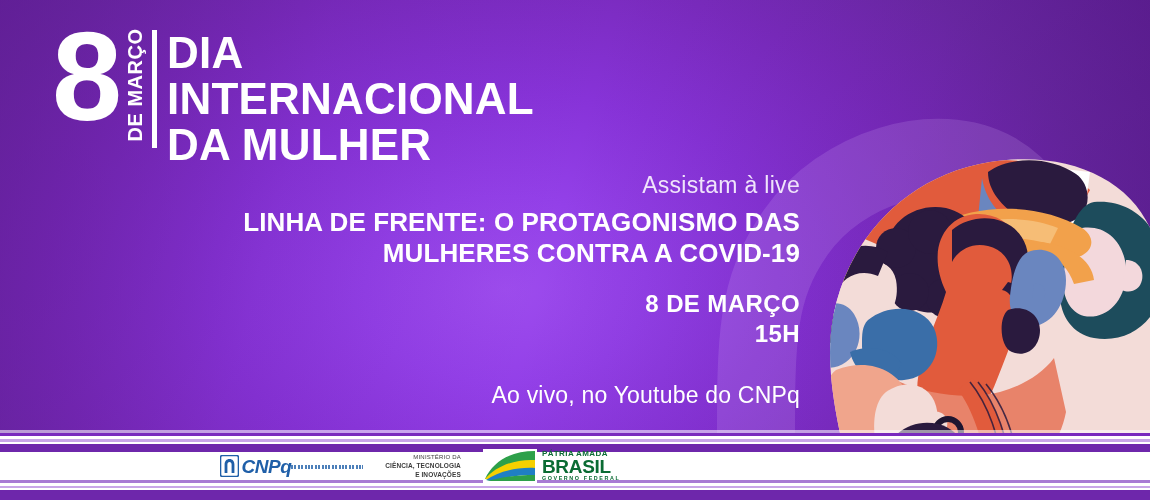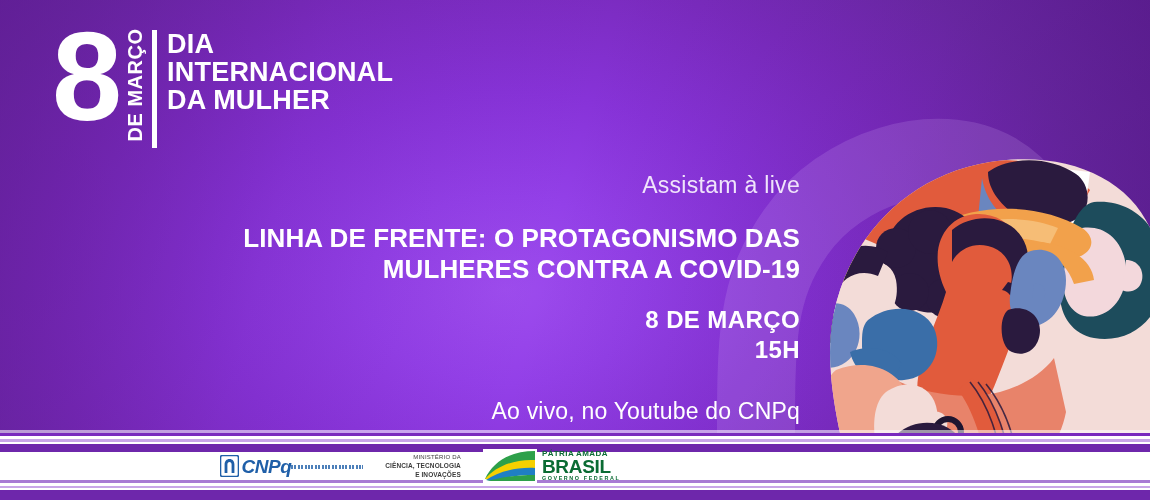--- a/index.html
+++ b/index.html
@@ -45,28 +45,28 @@
   .de-marco {
     position: absolute; left: 50%; top: 50%;
     transform: translate(-50%,-50%) rotate(-90deg);
     transform-origin: center center;
     white-space: nowrap;
     font-size: 20px; font-weight: 700; letter-spacing: .5px;
   }
   .vrule { width: 5px; height: 118px; background: #fff; margin: 6px 10px 0 2px; }
   .title-lines {
     margin-top: 6px;
-    font-size: 27px; font-weight: 700; line-height: 1.04;
+    font-size: 44px; font-weight: 700; line-height: 1.04;
     letter-spacing: .2px; text-transform: uppercase;
   }
   
   .copy { position: absolute; left: 0; top: 172px; width: 800px; text-align: right; color: #fff; }
   .assistam { font-size: 23px; font-weight: 400; letter-spacing: .3px; color: #f0e4fb; }
   .live-title {
-    margin-top: 24px;
+    margin-top: 8px;
     font-size: 26px; font-weight: 700; line-height: 1.18;
     letter-spacing: .1px; text-transform: uppercase; padding-left: 24px;
   }
   .date { margin-top: 22px; font-size: 24px; font-weight: 700; letter-spacing: .4px; }
   .hour { margin-top: 2px; font-size: 24px; font-weight: 700; letter-spacing: .4px; }
   .where { margin-top: 34px; font-size: 23px; font-weight: 400; letter-spacing: .2px; }
   
   .illo { position: absolute; left: 690px; top: 52px; width: 470px; height: 448px; }
   
   .stripes-top { position: absolute; left: 0; top: 430px; width: 100%; height: 22px; }

